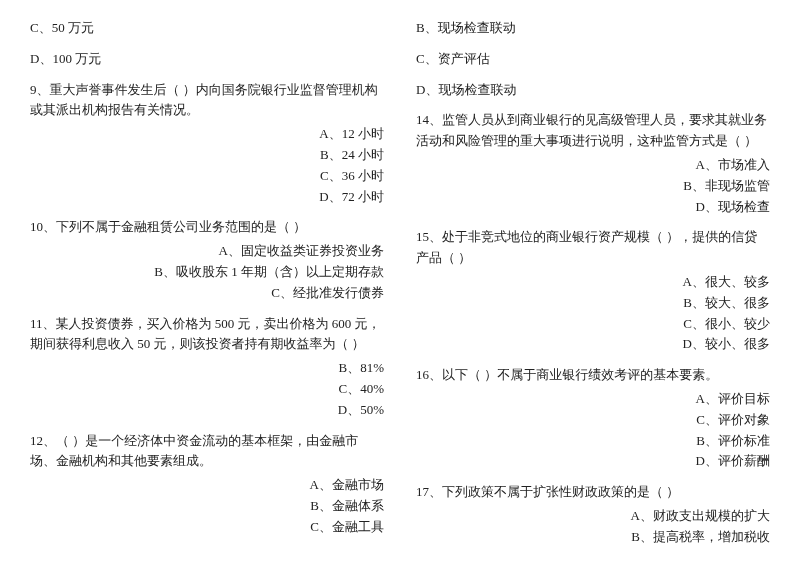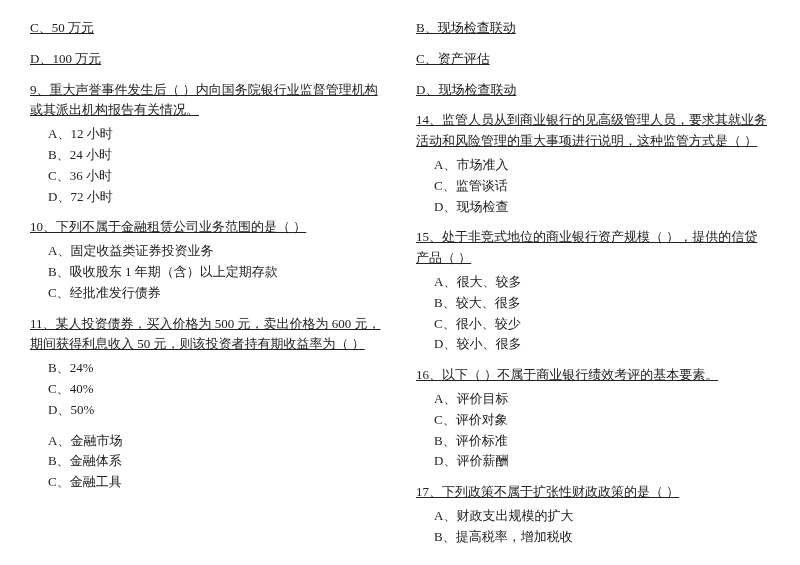--- a/index.html
+++ b/index.html
@@ -34,25 +34,25 @@
       padding-left: 16px;
       padding-right: 0;
     }
     .question-block {
       margin-bottom: 10px;
     }
     .question-title {
       line-height: 1.6;
       margin-bottom: 3px;
       text-indent: 0;
-      text-decoration: underline;
     }
     .option {
       padding-left: 18px;
       line-height: 1.6;
+      text-align: right;
     }
   </style>
 </head>
 <body>
 
 <div class="page-content">
   <div class="column">
       <div class="question-block">
         <div class="question-title">C、50 万元</div>
       </div>
@@ -67,44 +67,45 @@
         <div class="option">D、72 小时</div>
       </div>
       <div class="question-block">
         <div class="question-title">10、下列不属于金融租赁公司业务范围的是（    ）</div>
         <div class="option">A、固定收益类证券投资业务</div>
         <div class="option">B、吸收股东 1 年期（含）以上定期存款</div>
         <div class="option">C、经批准发行债券</div>
       </div>
       <div class="question-block">
         <div class="question-title">11、某人投资债券，买入价格为 500 元，卖出价格为 600 元，期间获得利息收入 50 元，则该投资者持有期收益率为（    ）</div>
-        <div class="option">B、24%</div>
+        <div class="option">B、81%</div>
         <div class="option">C、40%</div>
         <div class="option">D、50%</div>
       </div>
       <div class="question-block">
+        <div class="question-title">12、（    ）是一个经济体中资金流动的基本框架，由金融市场、金融机构和其他要素组成。</div>
         <div class="option">A、金融市场</div>
         <div class="option">B、金融体系</div>
         <div class="option">C、金融工具</div>
       </div>
     </div>
   <div class="column">
       <div class="question-block">
         <div class="question-title">B、现场检查联动</div>
       </div>
       <div class="question-block">
         <div class="question-title">C、资产评估</div>
       </div>
       <div class="question-block">
         <div class="question-title">D、现场检查联动</div>
       </div>
       <div class="question-block">
         <div class="question-title">14、监管人员从到商业银行的见高级管理人员，要求其就业务活动和风险管理的重大事项进行说明，这种监管方式是（    ）</div>
         <div class="option">A、市场准入</div>
-        <div class="option">C、监管谈话</div>
+        <div class="option">B、非现场监管</div>
         <div class="option">D、现场检查</div>
       </div>
       <div class="question-block">
         <div class="question-title">15、处于非竞式地位的商业银行资产规模（    ），提供的信贷产品（    ）</div>
         <div class="option">A、很大、较多</div>
         <div class="option">B、较大、很多</div>
         <div class="option">C、很小、较少</div>
         <div class="option">D、较小、很多</div>
       </div>
       <div class="question-block">

